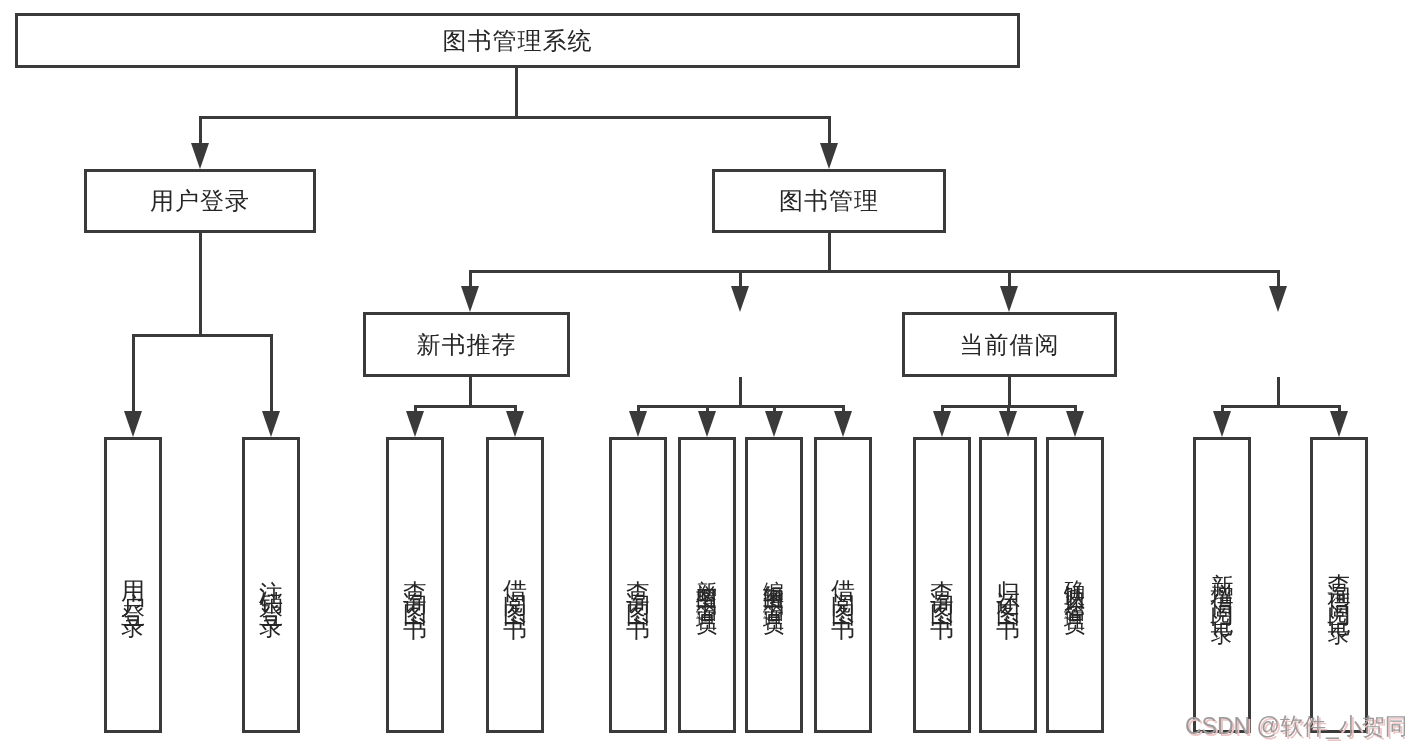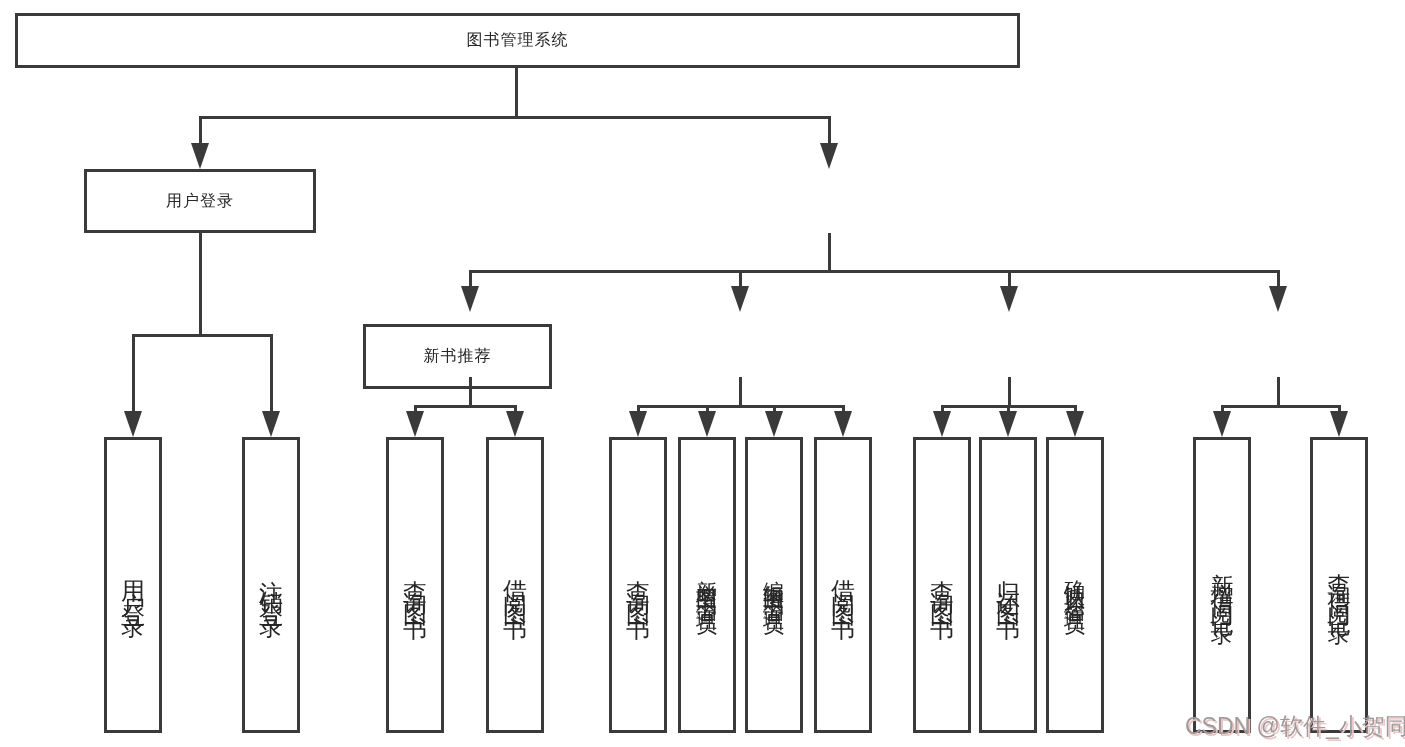--- a/index.html
+++ b/index.html
@@ -15,21 +15,21 @@
   .box {
     position: absolute;
     box-sizing: border-box;
     border: 3px solid #3a3a3a;
     background: #ffffff;
     display: flex;
     align-items: center;
     justify-content: center;
     text-align: center;
   }
-  .hlabel { font-size: 16px; letter-spacing: 1px; white-space: nowrap; }
+  .hlabel { font-size: 24px; letter-spacing: 1px; white-space: nowrap; }
   .vlabel {
     writing-mode: vertical-rl;
     text-orientation: mixed;
     font-size: 24px;
     letter-spacing: 12px;
     line-height: 1;
     white-space: nowrap;
   }
   .vlabel.long { font-size: 21px; letter-spacing: 5px; }
   .vlabel.med  { font-size: 23px; letter-spacing: 10px; }
@@ -61,23 +61,29 @@
 
 <div id="canvas">
 
   <div class="box" style="left:15px; top:13px; width:1005px; height:55px;">
     <span class="hlabel">图书管理系统</span>
   </div>
 
   <div class="box" style="left:84px; top:169px; width:232px; height:64px;">
     <span class="hlabel">用户登录</span>
   </div>
+  <div class="box" style="left:712px; top:169px; width:234px; height:64px;">
+    <span class="hlabel">图书管理</span>
+  </div>
 
-  <div class="box" style="left:363px; top:312px; width:189px; height:65px;margin-top:12px;">
+  <div class="box" style="left:363px; top:312px; width:207px; height:65px;">
     <span class="hlabel">新书推荐</span>
+  </div>
+  <div class="box" style="left:902px; top:312px; width:215px; height:65px;">
+    <span class="hlabel">当前借阅</span>
   </div>
 
   <div class="box" style="left:104px; top:437px; width:58px; height:296px;">
     <span class="vlabel">用户登录</span>
   </div>
   <div class="box" style="left:242px; top:437px; width:58px; height:296px;">
     <span class="vlabel">注销登录</span>
   </div>
 
   <div class="box" style="left:386px; top:437px; width:58px; height:296px;">

